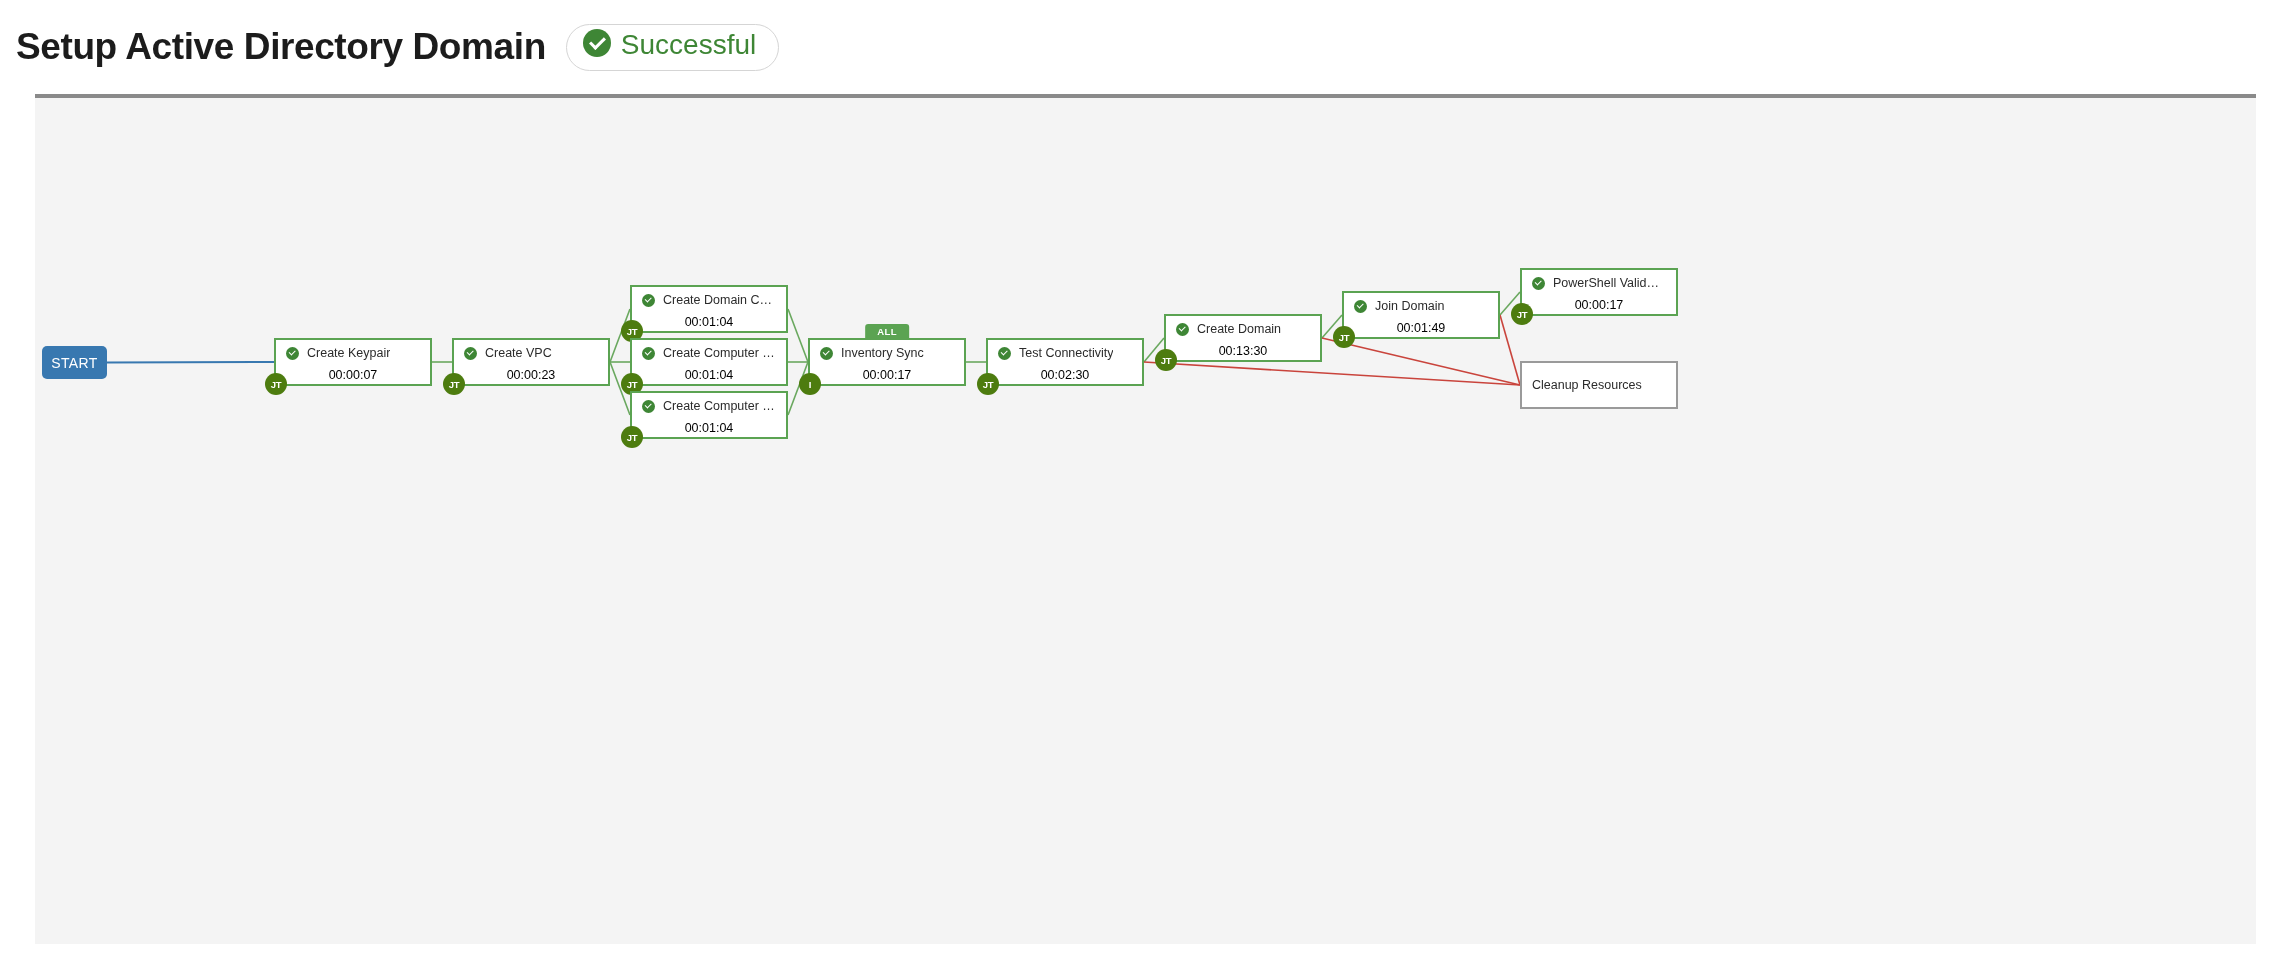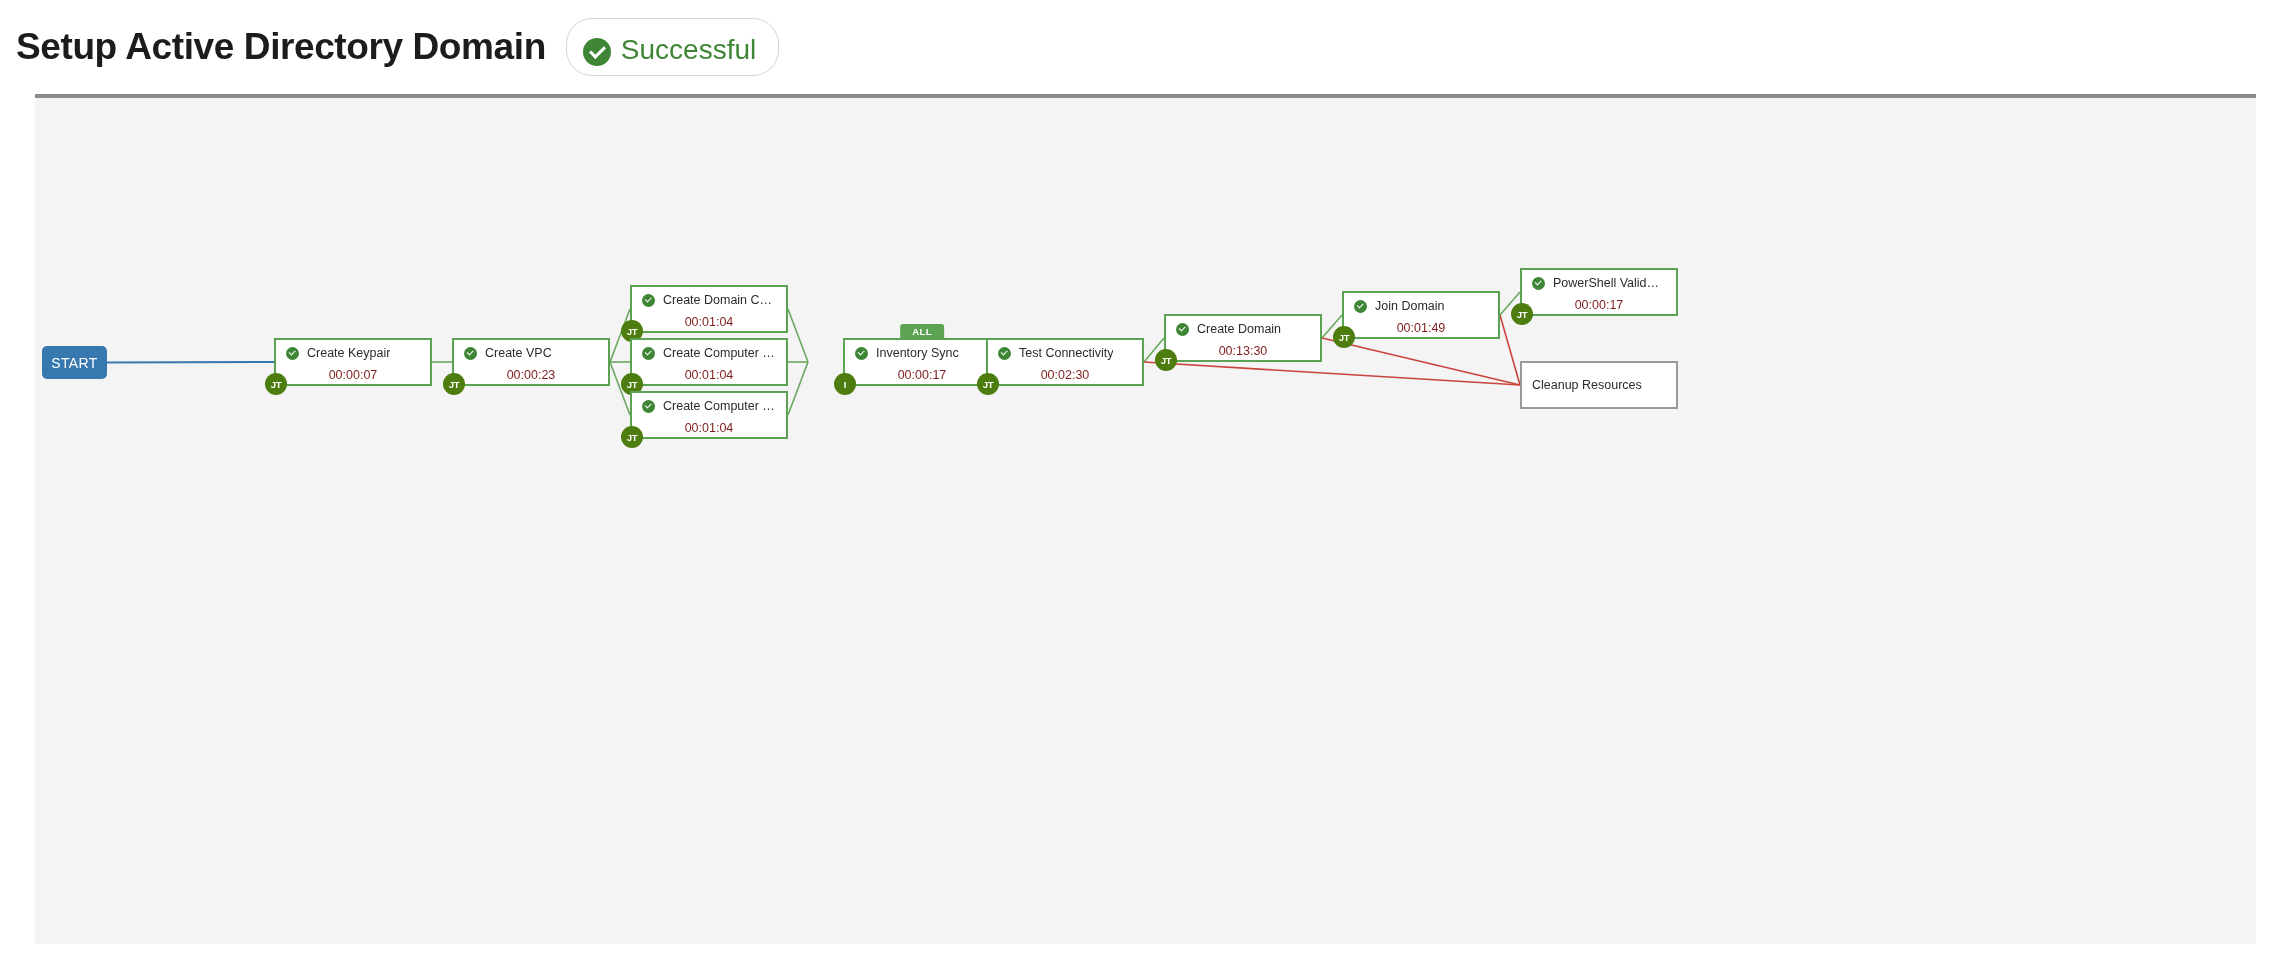--- a/index.html
+++ b/index.html
@@ -32,25 +32,25 @@
   #page-title {
     font-size: 37px;
     font-weight: bold;
     color: #1c1c1c;
     letter-spacing: -0.4px;
     white-space: nowrap;
   }
 
   #status-pill {
     display: flex;
-    align-items: flex-end;
+    align-items: flex-start;
     gap: 10px;
     border: 1px solid #d5d5d5;
     border-radius: 26px;
-    padding: 15px 22px 9px 16px;
+    padding: 4px 22px 9px 16px;
     background: #ffffff;
   }
 
   #status-pill .pill-label {
     font-size: 28px;
     color: #3e8635;
     white-space: nowrap;
   }
 
   .check-circle {
@@ -152,21 +152,21 @@
   .node-title {
     font-size: 12.5px;
     color: #2b2b2b;
     white-space: nowrap;
     overflow: hidden;
     text-overflow: ellipsis;
   }
 
   .node-time {
     font-size: 12.5px;
-    color: #7f1d1d;
+    color: #000000;
     text-align: center;
     margin-top: 4px;
   }
 
   .node.centered .node-title-row { justify-content: flex-start; }
   .node.centered .node-title { text-align: center; }
 
   
   .node-badge {
     position: absolute;
@@ -286,21 +286,21 @@
         <div class="node-badge">JT</div>
       </div>
       <div class="node" style="left: 595px; top: 293px; width: 158px; height: 48px;">
         <div class="node-title-row">
           <span class="check-circle"></span>
           <span class="node-title">Create Computer (1)</span>
         </div>
         <div class="node-time">00:01:04</div>
         <div class="node-badge">JT</div>
       </div>
-      <div class="node" style="left: 773px; top: 240px; width: 158px; height: 48px; margin-left: 35px;">
+      <div class="node" style="left: 773px; top: 240px; width: 158px; height: 48px;">
         <div class="node-tab">ALL</div>
         <div class="node-title-row">
           <span class="check-circle"></span>
           <span class="node-title">Inventory Sync</span>
         </div>
         <div class="node-time">00:00:17</div>
         <div class="node-badge">I</div>
       </div>
       <div class="node" style="left: 951px; top: 240px; width: 158px; height: 48px;">
         <div class="node-title-row">

